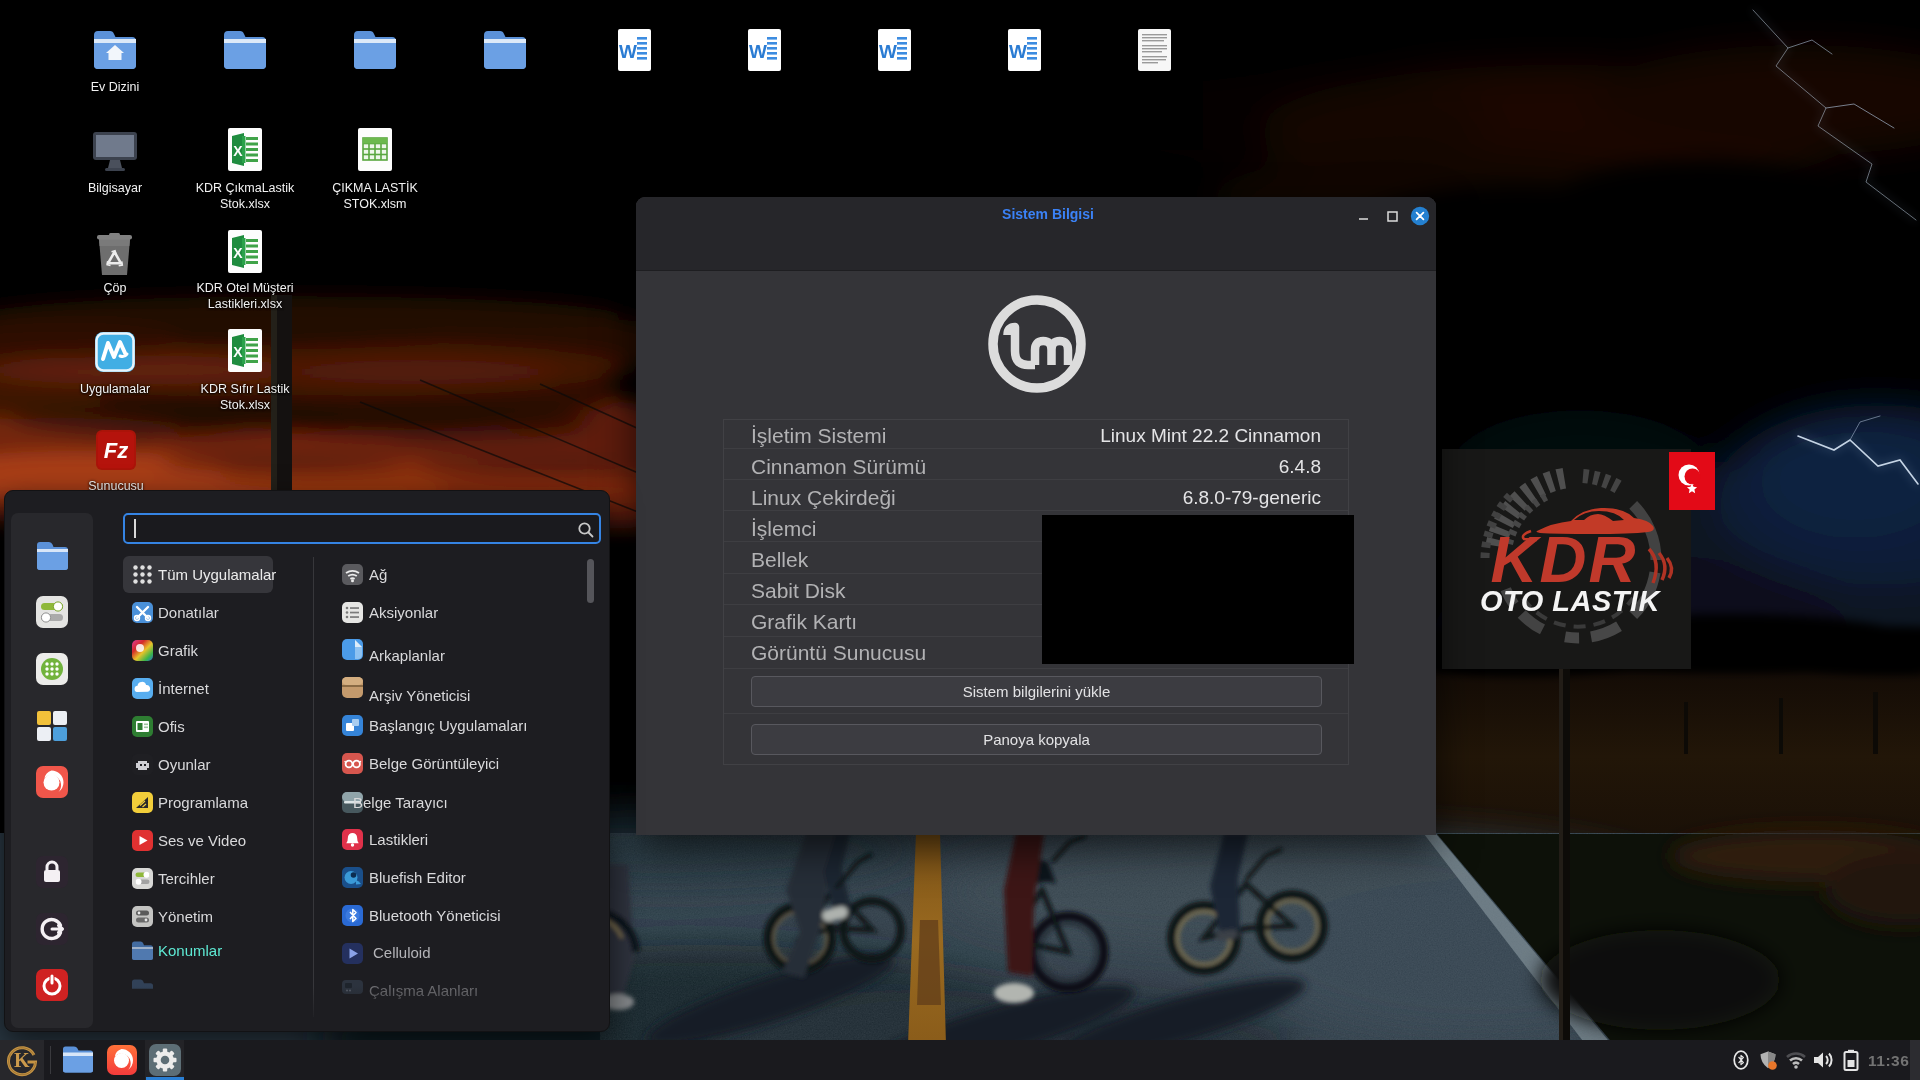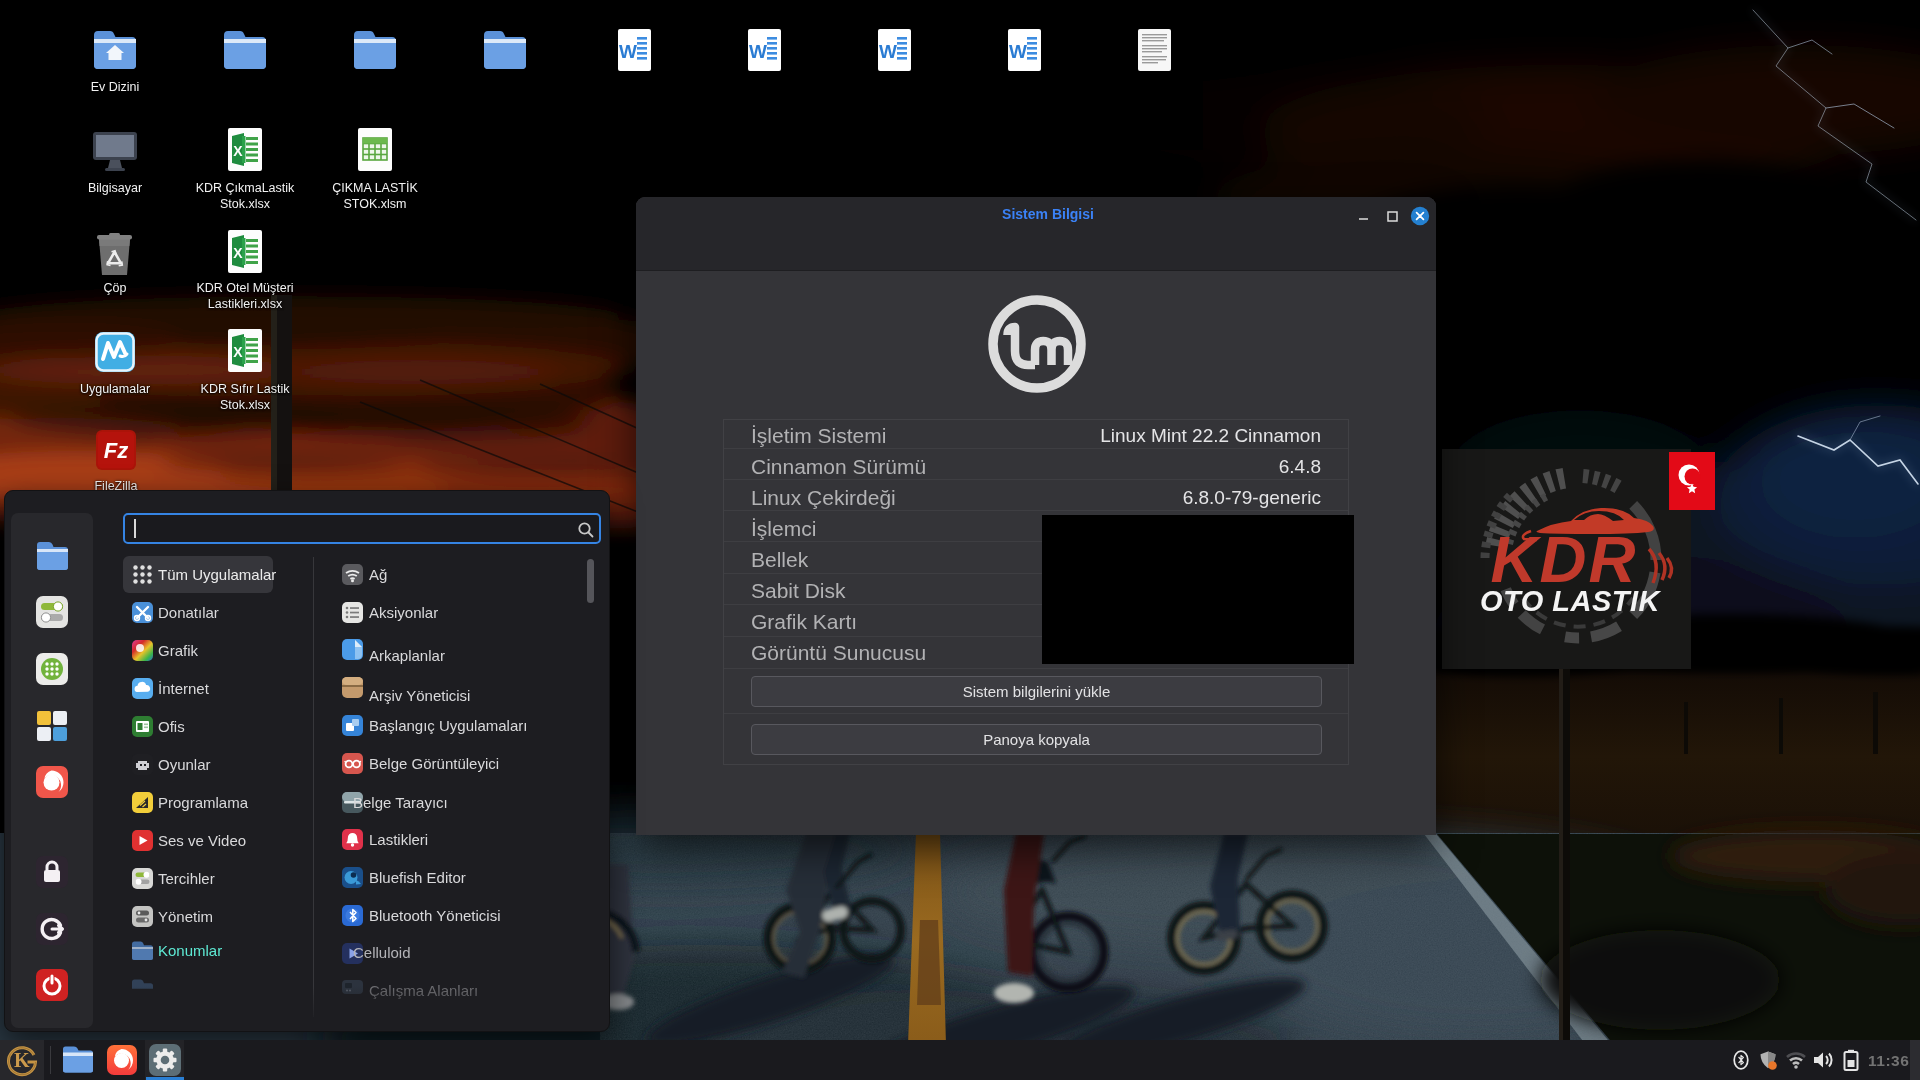--- a/index.html
+++ b/index.html
@@ -379,21 +379,21 @@
   </svg>
 
   <div class="dlabel" style="left:115px;top:79px">Ev Dizini</div>
   <div class="dlabel" style="left:115px;top:180px">Bilgisayar</div>
   <div class="dlabel" style="left:245px;top:180px">KDR ÇıkmaLastik<br>Stok.xlsx</div>
   <div class="dlabel" style="left:375px;top:180px">ÇIKMA LASTİK<br>STOK.xlsm</div>
   <div class="dlabel" style="left:115px;top:280px">Çöp</div>
   <div class="dlabel" style="left:245px;top:280px">KDR Otel Müşteri<br>Lastikleri.xlsx</div>
   <div class="dlabel" style="left:115px;top:381px">Uygulamalar</div>
   <div class="dlabel" style="left:245px;top:381px">KDR Sıfır Lastik<br>Stok.xlsx</div>
-  <div class="dlabel" style="left:116px;top:478px">FileZilla</div>
+  <div class="dlabel" style="left:116px;top:478px">Sunucusu</div>
 
   <div class="abs" style="left:636px;top:197px;width:800px;height:638px;background:#343438;border-radius:9px 9px 0 0;box-shadow:0 14px 40px rgba(0,0,0,.65);overflow:hidden">
 
     <div class="abs" style="left:0;top:0;width:800px;height:74px;background:#26262a;border-bottom:1px solid #1e1e21">
       <div class="abs" style="left:12px;top:9px;width:800px;text-align:center;color:#3b82f6;font-size:14px;font-weight:bold">Sistem Bilgisi</div>
 
       <svg class="abs" style="left:719px;top:9px" width="22" height="22">
           <line x1="4" y1="13" x2="13" y2="13" stroke="#dcdcdc" stroke-width="1.7"></line>
         </svg>
 
@@ -717,21 +717,21 @@
     <div class="cmtxt" style="left:364px;top:75px">Ağ</div>
     <div class="cmtxt" style="left:364px;top:113px">Aksiyonlar</div>
     <div class="cmtxt" style="left:364px;top:156px">Arkaplanlar</div>
     <div class="cmtxt" style="left:364px;top:196px">Arşiv Yöneticisi</div>
     <div class="cmtxt" style="left:364px;top:226px">Başlangıç Uygulamaları</div>
     <div class="cmtxt" style="left:364px;top:264px">Belge Görüntüleyici</div>
     <div class="cmtxt" style="left:348px;top:303px">Belge Tarayıcı</div>
     <div class="cmtxt" style="left:364px;top:340px">Lastikleri</div>
     <div class="cmtxt" style="left:364px;top:378px">Bluefish Editor</div>
     <div class="cmtxt" style="left:364px;top:416px">Bluetooth Yöneticisi</div>
-    <div class="cmtxt" style="left:348px;top:453px;color:#b4b4b8">Celluloid</div>
+    <div class="cmtxt" style="left:368px;top:453px;color:#b4b4b8">Celluloid</div>
     <div class="cmtxt" style="left:364px;top:491px;color:#6e6e72">Çalışma Alanları</div>
 
     <div class="abs" style="left:96px;top:495px;width:490px;height:46px;background:linear-gradient(rgba(29,29,33,0), rgba(29,29,33,.92) 75%)"></div>
 
     <div class="abs" style="left:582px;top:68px;width:7px;height:44px;background:#55555a;border-radius:4px"></div>
   </div>
 
   <div class="abs" style="left:0;top:1040px;width:1920px;height:40px;background:#1a1a1e">
 
     <div class="abs" style="left:0;top:0;width:44px;height:40px;background:#27272b"></div>

